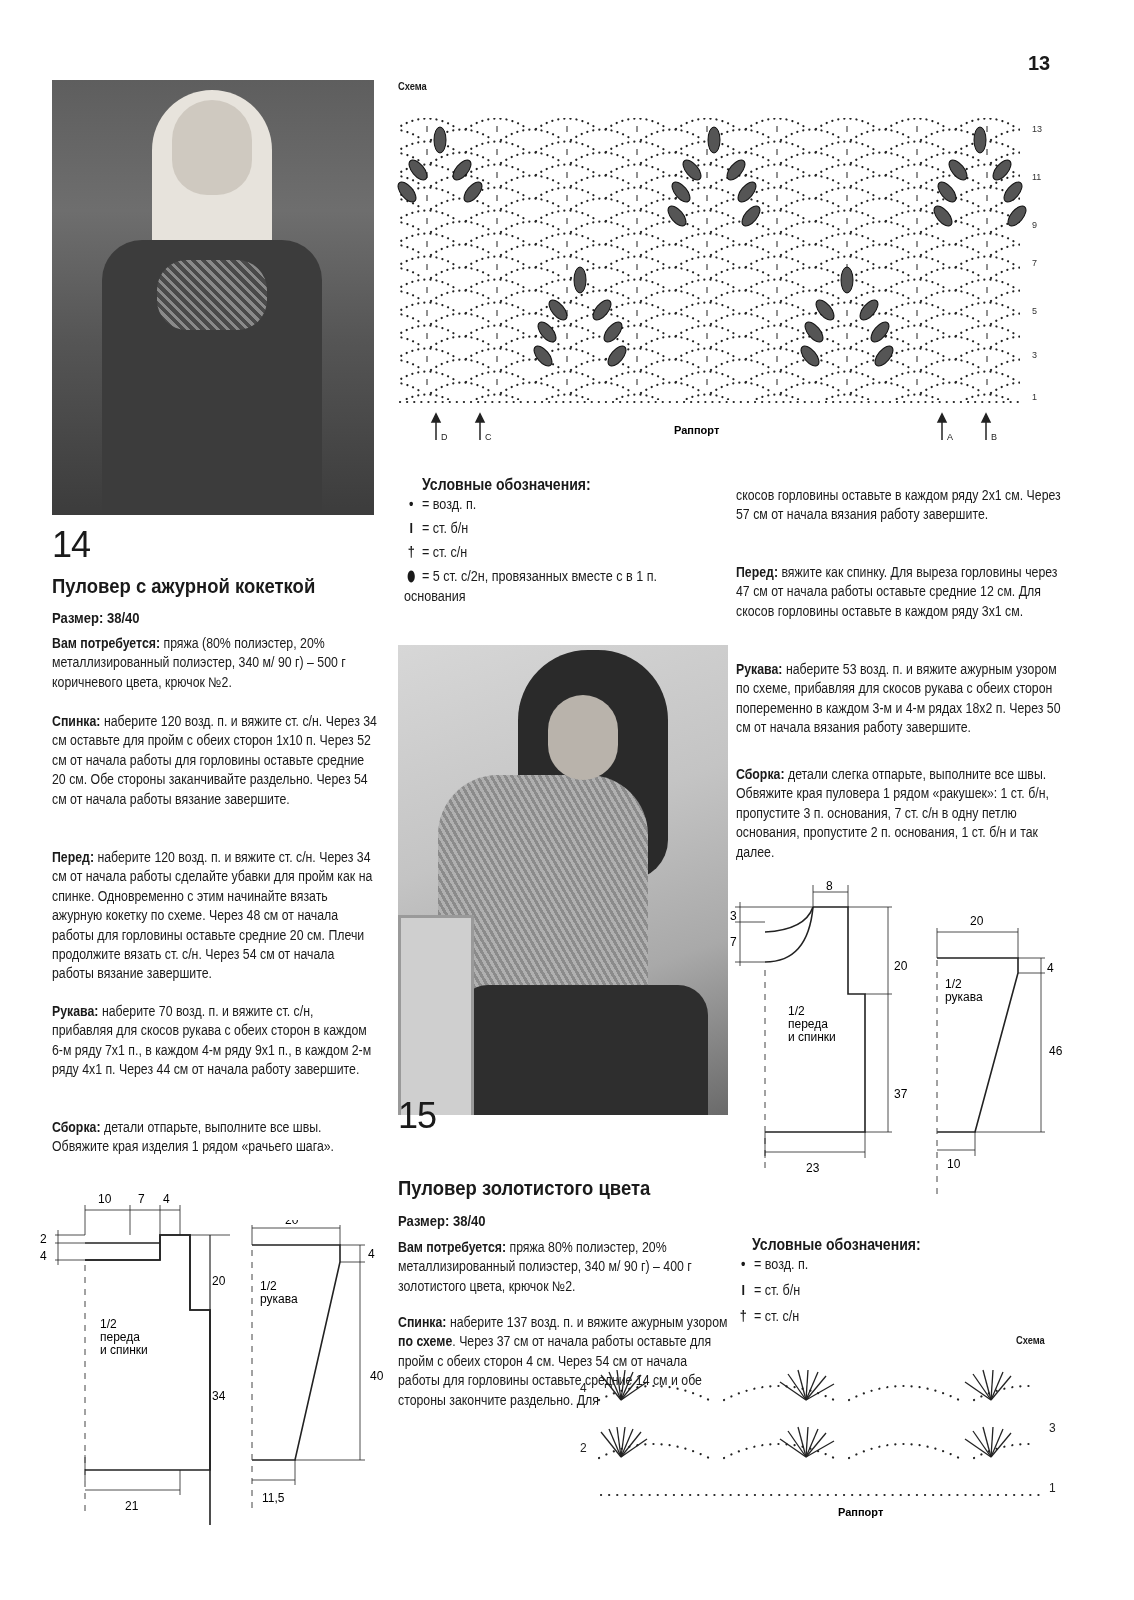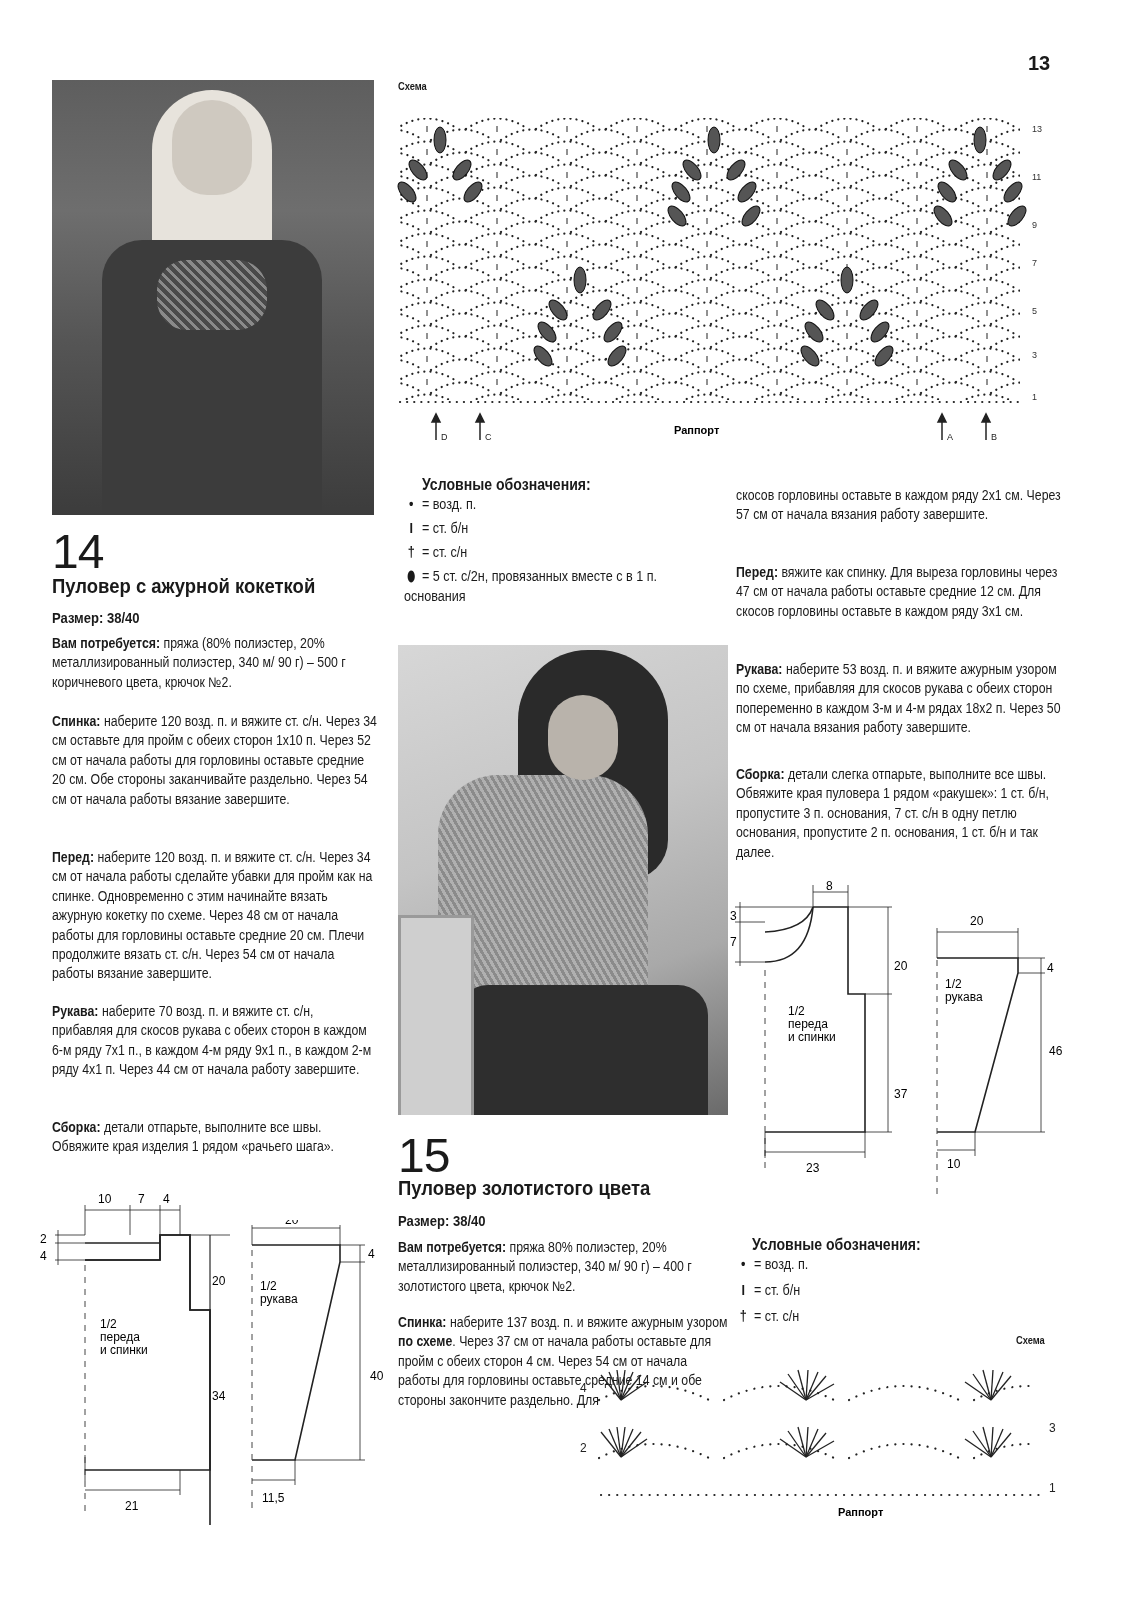--- a/index.html
+++ b/index.html
@@ -12,21 +12,21 @@
   .photo-figure{position:absolute;}
   .p1-head{left:120px;top:20px;width:80px;height:95px;border-radius:40px 40px 35px 35px;background:#cfc9c0;}
   .p1-hair{left:100px;top:10px;width:120px;height:210px;border-radius:60px 60px 10px 10px;background:#e7e3dc;}
   .p1-body{left:50px;top:160px;width:220px;height:275px;border-radius:40px 40px 0 0;background:#3c3c3c;}
   .p1-yoke{left:105px;top:180px;width:110px;height:70px;border-radius:30px;background:repeating-linear-gradient(45deg,#8a8a8a 0 3px,#4a4a4a 3px 7px);}
   .p2-hair{left:120px;top:5px;width:150px;height:230px;border-radius:70px 70px 40px 40px;background:#2a2a2a;}
   .p2-face{left:150px;top:50px;width:70px;height:85px;border-radius:35px;background:#b9b3ab;}
   .p2-body{left:40px;top:130px;width:210px;height:230px;border-radius:60px 60px 10px 10px;background:repeating-linear-gradient(60deg,#b0b0b0 0 3px,#8b8b8b 3px 6px);}
   .p2-legs{left:60px;top:340px;width:250px;height:130px;border-radius:30px 30px 0 0;background:#2e2e2e;}
   .p2-chair{left:0px;top:270px;width:70px;height:200px;background:#cfcfcf;border:3px solid #9a9a9a;}
-  .num{font-size:48px;font-weight:normal;font-family:"Liberation Sans",sans-serif;letter-spacing:-1px;}
+  .num{font-size:36px;font-weight:normal;font-family:"Liberation Sans",sans-serif;letter-spacing:-1px;}
   .title{font-size:21px;font-weight:bold;transform:scaleX(0.88);transform-origin:left;white-space:nowrap;}
   .size{font-size:14.5px;font-weight:bold;transform:scaleX(0.9);transform-origin:left;white-space:nowrap;}
   .para{font-size:14px;line-height:19.4px;text-align:left;transform:scaleX(0.88);transform-origin:left top;}
   .para b{font-weight:bold;}
   .legend-title{font-size:16px;font-weight:bold;transform:scaleX(0.88);transform-origin:left;white-space:nowrap;}
   .legend-row{font-size:14px;line-height:20px;white-space:nowrap;transform:scaleX(0.9);transform-origin:left;}
   .lg-sym{display:inline-block;width:16px;text-align:center;font-weight:bold;}
   .scheme-label{font-size:11px;font-weight:bold;transform:scaleX(0.85);transform-origin:left;}
   svg text{font-family:"Liberation Sans",sans-serif;}
 </style>
@@ -224,21 +224,21 @@
 </div>
 
 <div class="abs photo photo2">
   <div class="photo-figure p2-hair"></div>
   <div class="photo-figure p2-body"></div>
   <div class="photo-figure p2-face"></div>
   <div class="photo-figure p2-legs"></div>
   <div class="photo-figure p2-chair"></div>
 </div>
 
-<div class="abs num" style="left:398px;top:1128px;">15</div>
+<div class="abs num" style="left:398px;top:1095px;">15</div>
 <div class="abs title" style="left:398px;top:1176px;">Пуловер золотистого цвета</div>
 <div class="abs size" style="left:398px;top:1213px;">Размер: 38/40</div>
 
 <div class="abs para" style="left:398px;top:1238px;width:375px;">
   <b>Вам потребуется:</b>
   <span>пряжа 80% полиэстер, 20% металлизированный полиэстер, 340 м/ 90 г) – 400 г золотистого цвета, крючок №2.</span>
 </div>
 <div class="abs para" style="left:398px;top:1313px;width:375px;height:40px;">
   <b>Спинка:</b>
   <span>наберите 137 возд. п. и вяжите ажурным узором </span><b>по схеме</b><span>. Через 37 см от начала работы оставьте для пройм с обеих сторон 4 см. Через 54 см от начала работы для горловины оставьте средние 14 см и обе стороны закончите раздельно. Для</span>

